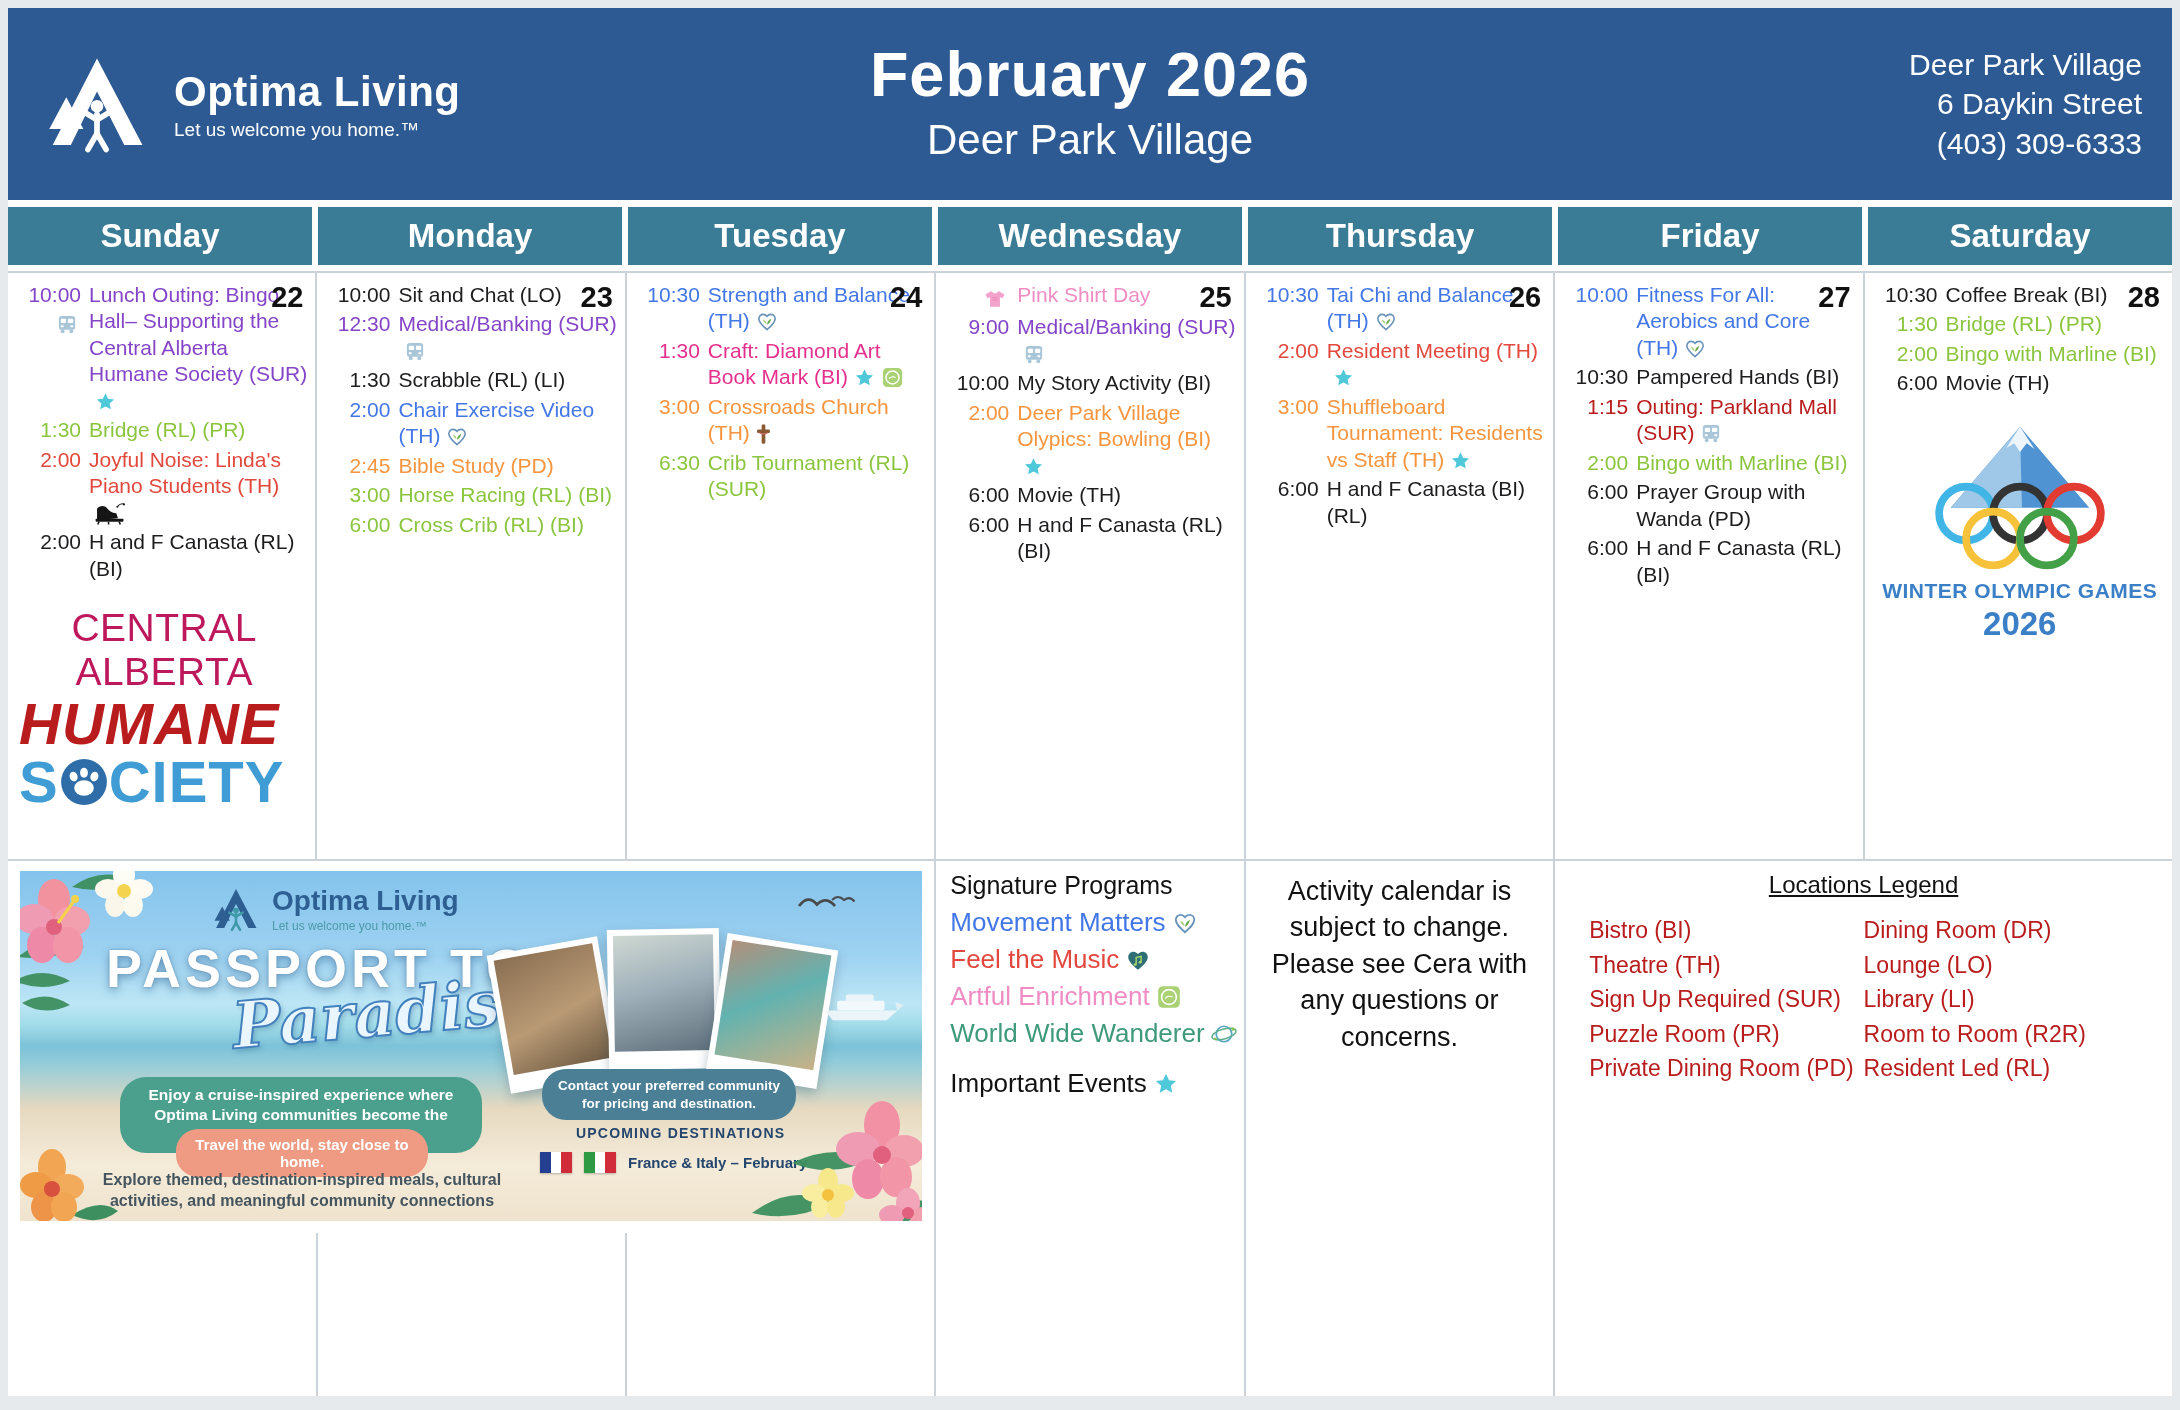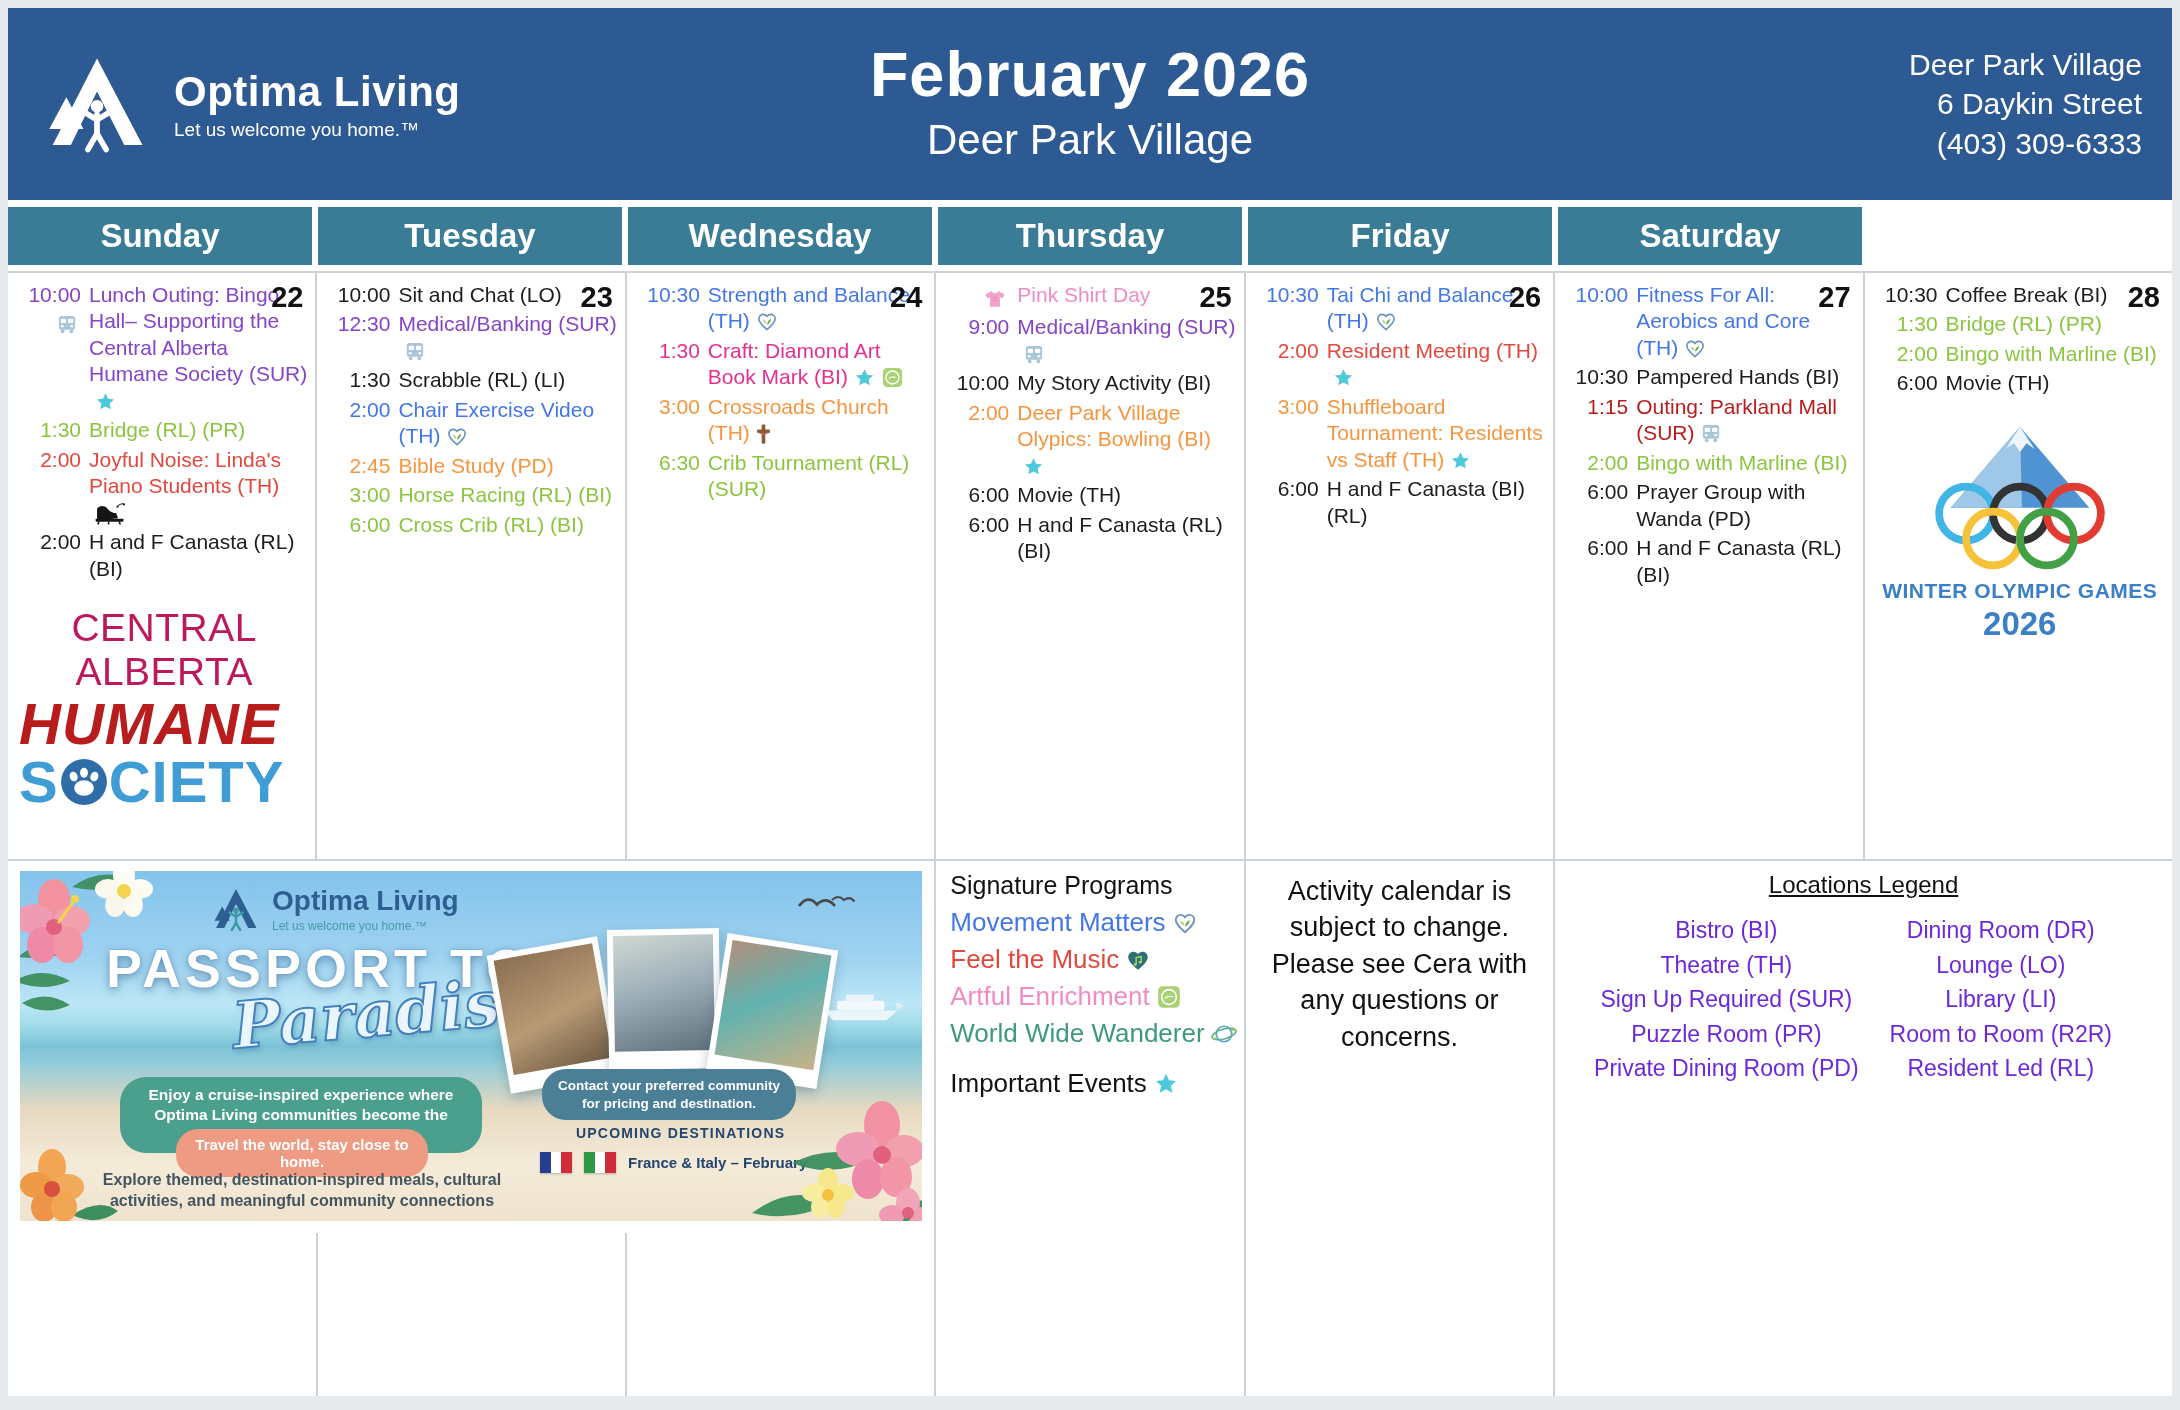--- a/index.html
+++ b/index.html
@@ -96,21 +96,21 @@
   .sig-item .evt-icon svg, .important-events .evt-icon svg { width:28px; height:26px; vertical-align:-5px; }
   .important-events { margin-top:16px; font-size:26px; font-weight:500; color:#121212; }
 
   
   .disclaimer-cell { padding:12px 20px 0; font-size:27px; line-height:1.35; text-align:center; color:#111; font-weight:500; }
 
   
   .legend-cell { grid-column:span 2; padding:10px 34px 0; }
   .legend-title { text-align:center; font-size:24px; font-weight:500; text-decoration:underline; color:#111; margin-bottom:14px; }
   .legend-cols { display:flex; }
-  .legend-col { flex:1; font-size:23px; line-height:1.5; color:#6d28d9; font-weight:500;text-align:center; }
+  .legend-col { flex:1; font-size:23px; line-height:1.5; color:#b91c1c; font-weight:500; }
 </style>
 </head>
 <body>
 
 <div class="page">
   <div class="inner">
 
     <div class="top-header">
       <div class="brand">
         <span class="brand-mountain">
@@ -138,20 +138,21 @@
       </div>
       <div class="address">
         <div>Deer Park Village</div>
         <div>6 Daykin Street</div>
         <div>(403) 309-6333</div>
       </div>
     </div>
 
     <div class="dayheader-row">
       <div class="dh-cell">Sunday</div>
+      <div class="dh-cell">Monday</div>
       <div class="dh-cell">Tuesday</div>
       <div class="dh-cell">Wednesday</div>
       <div class="dh-cell">Thursday</div>
       <div class="dh-cell">Friday</div>
       <div class="dh-cell">Saturday</div>
     </div>
 
     <div class="week-row">
 
       <div class="day-cell">

